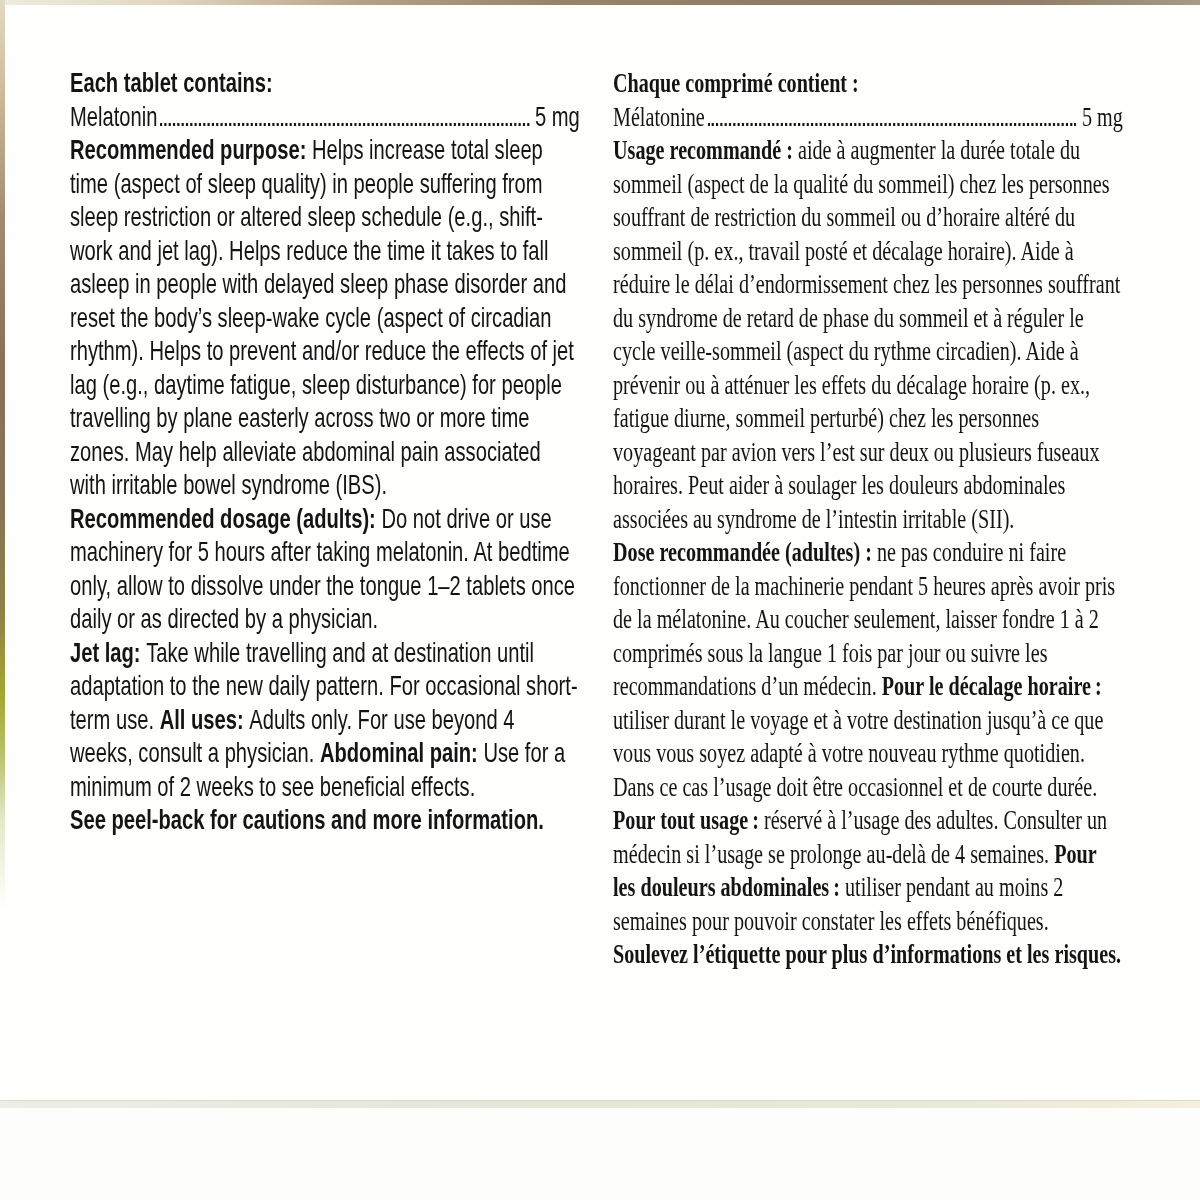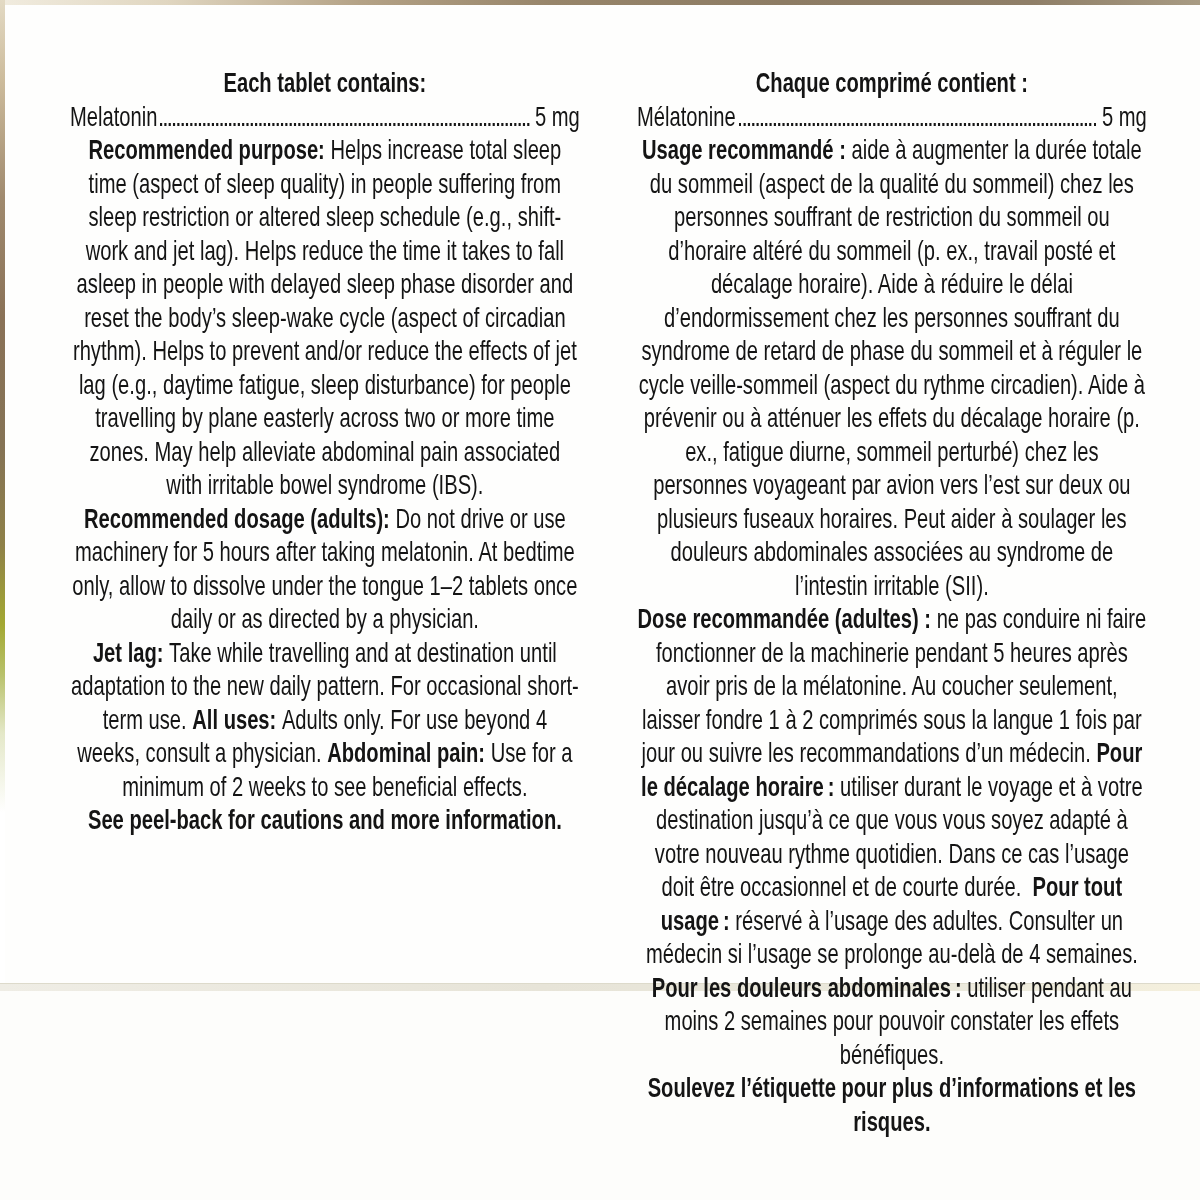--- a/index.html
+++ b/index.html
@@ -7,24 +7,23 @@
     padding: 0;
     width: 1200px;
     height: 1200px;
     overflow: hidden;
     background: #fdfdfb;
     font-family: "Liberation Sans", "DejaVu Sans", sans-serif;
   }
   .label-panel {
     position: relative;
     width: 1200px;
-    height: 991px;
+    height: 1108px;
     background: #fefefd;
     color: #141414;
-    text-align: center;
   }
   
   .edge-top {
     position: absolute; top: 0; left: 0; right: 0; height: 5px;
     background: linear-gradient(to right,
       #f1ecdf 0%, #e0d6c0 14%, #b4a286 30%, #97856a 46%,
       #8d7c64 65%, #8f7f68 86%, #a89b83 100%);
   }
   .edge-left {
     position: absolute; top: 0; left: 0; bottom: 0; width: 5px;
@@ -43,21 +42,21 @@
     position: absolute;
     top: 66px;
     left: 70px;
   }
   .col {
     position: absolute;
     top: 0;
     width: 510px;
   }
   .col-en { left: 0; }
-  .col-fr { left: 567px; }
+  .col-fr { left: 543px; font-family: Liberation Serif, serif; }
   
   .col-inner {
     width: 708px;
     transform: scaleX(0.72);
     transform-origin: 0 0;
     font-size: 28px;
     line-height: 33.5px;
     letter-spacing: 0;
   }
   .col-inner h2 {

